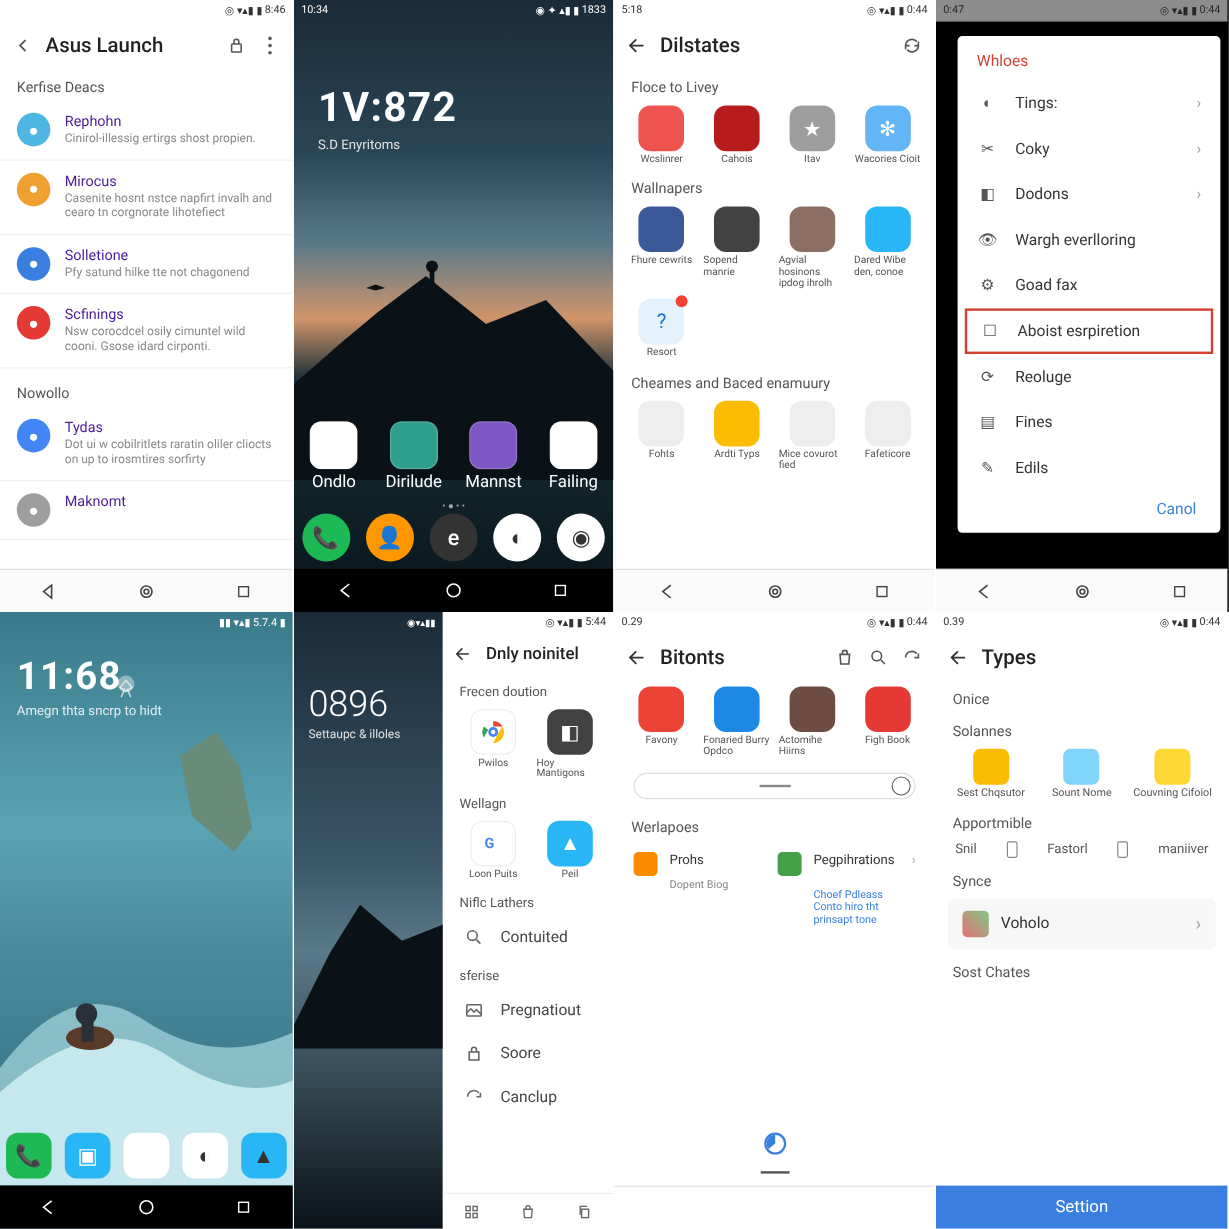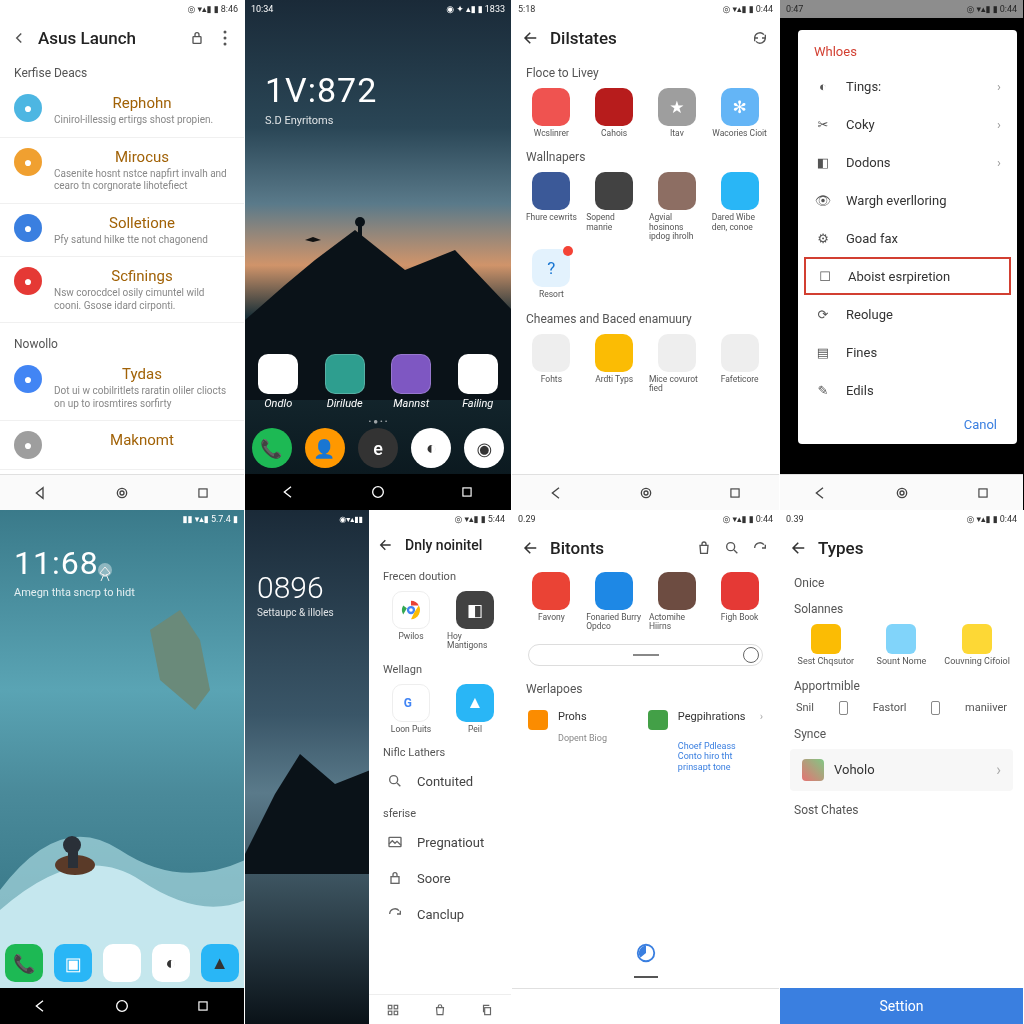--- a/index.html
+++ b/index.html
@@ -13,31 +13,31 @@
   .appbar { height:40px; display:flex; align-items:center; padding:0 10px; gap:10px; }
   .appbar .title { font-size:17px; font-weight:500; flex:1; color:#222; }
   .appbar .ic { width:18px; height:18px; display:flex; align-items:center; justify-content:center; color:#555; }
   .navbar { position:absolute; bottom:0; left:0; right:0; height:36px; background:#fafafa; display:flex; align-items:center; justify-content:space-around; border-top:1px solid #e0e0e0; }
   .navbar.dark { background:#000; border-top:none; }
   .navbar .navic { width:18px; height:18px; display:flex; align-items:center; justify-content:center; }
   .section-hdr { font-size:12px; color:#555; padding:8px 14px 4px; }
   .list-item { display:flex; gap:12px; padding:10px 14px; align-items:flex-start; border-bottom:1px solid #f0f0f0; }
   .list-item .ic-badge { width:28px; height:28px; border-radius:14px; display:flex; align-items:center; justify-content:center; color:#fff; font-size:14px; flex:none; }
   .list-item .txt { flex:1; }
-  .list-item .t1 { font-size:15px; color:#a16207; margin-bottom:2px;text-align:center; }
+  .list-item .t1 { font-size:12px; color:#4c1d95; margin-bottom:2px; }
   .list-item .t2 { font-size:10px; color:#888; line-height:1.25; }
   .hs-wall { position:absolute; inset:0; background:#23373f; }
   .hs-clock { position:absolute; top:70px; left:20px; color:#fff; }
-  .hs-clock .time { font-size:34px; font-weight:400; letter-spacing:1px; }
+  .hs-clock .time { font-size:34px; font-weight:700; letter-spacing:1px; }
   .hs-clock .sub { font-size:11px; opacity:.85; margin-top:4px; }
   .dock { position:absolute; left:0; right:0; display:flex; justify-content:space-around; align-items:center; }
   .app-ic { width:40px; height:40px; border-radius:20px; display:flex; align-items:center; justify-content:center; color:#fff; font-size:18px; font-weight:500; }
   .app-ic.sq { border-radius:10px; }
   .app-col { display:flex; flex-direction:column; align-items:center; gap:3px; width:54px; }
-  .app-lbl { font-size:11px; color:#fff; text-align:right;font-style:italic; }
+  .app-lbl { font-size:14px; color:#fff; text-align:right; }
   .tile-row { display:flex; justify-content:space-around; padding:4px 8px; }
   .tile { display:flex; flex-direction:column; align-items:center; width:56px; }
   .tile .ti { width:38px; height:38px; border-radius:10px; display:flex; align-items:center; justify-content:center; font-size:17px; }
   .tile .tl { font-size:8.5px; color:#555; text-align:left; margin-top:3px; line-height:1.1; }
   .menu-sheet { position:absolute; top:30px; left:18px; right:6px; background:#fff; border-radius:4px; box-shadow:0 4px 20px rgba(0,0,0,.25); padding:10px 0; }
   .menu-title { font-size:13px; color:#d23f31; padding:4px 16px 8px; }
   .menu-row { display:flex; align-items:center; gap:14px; padding:10px 16px; font-size:13px; color:#333; }
   .menu-row .mic { width:18px; height:18px; display:flex; align-items:center; justify-content:center; color:#555; }
   .menu-row .chev { color:#999; }
   .menu-row.boxed { border:2px solid #d23f31; margin:0 6px; padding:8px 10px; }

